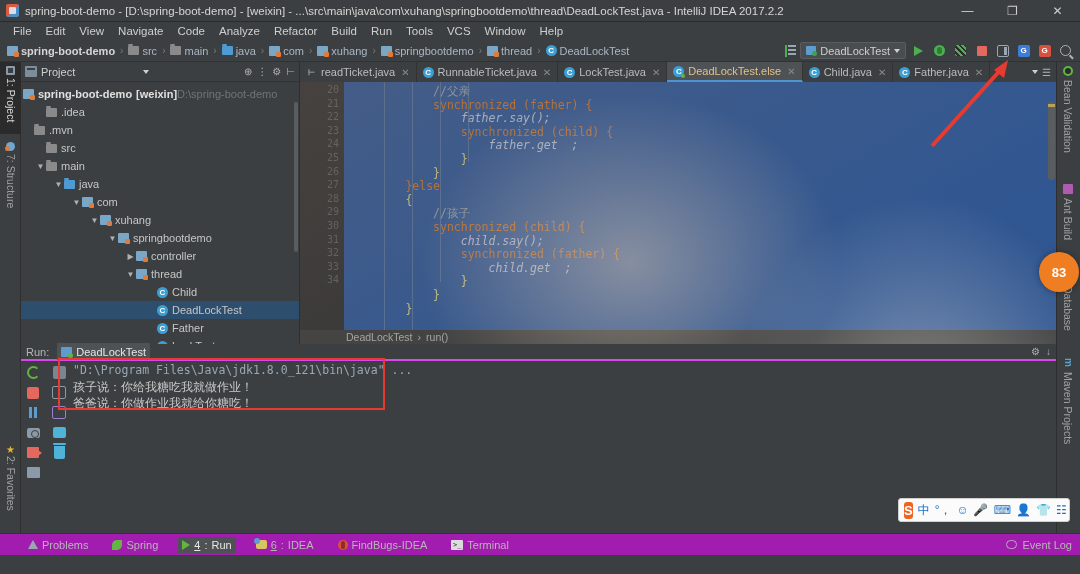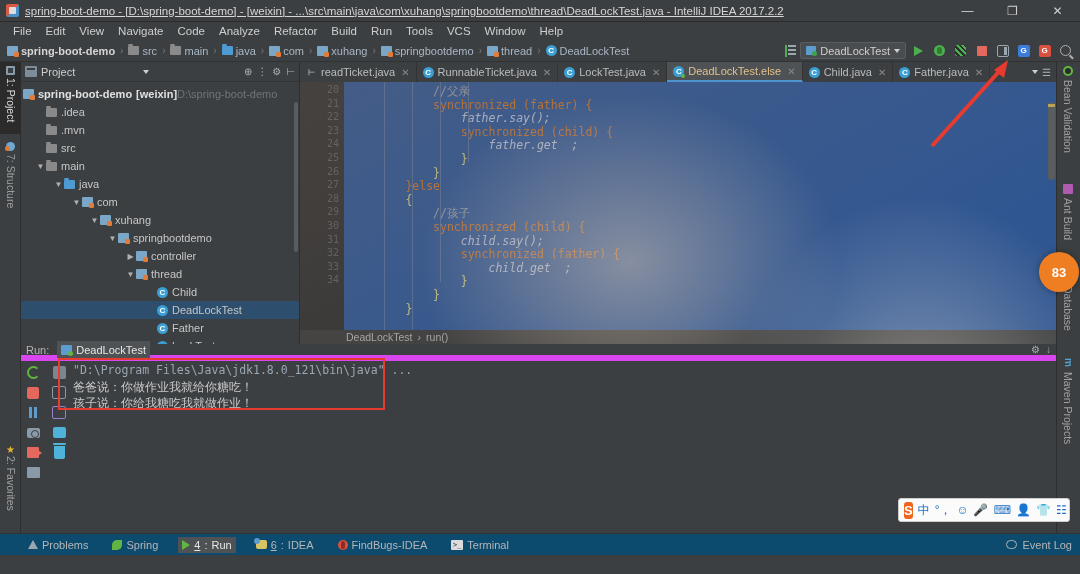--- a/index.html
+++ b/index.html
@@ -39,21 +39,21 @@
     background:#3c3f41; display:flex; align-items:center;
     border-bottom:1px solid #2b2b2b; z-index: 5;
   }
   .tb-icon {
     width:13px; height:13px; margin:0 6px 0 6px; border-radius:2px;
     background:linear-gradient(135deg,#d85a44 0%,#d85a44 50%,#4a90c4 50%,#4a90c4 100%);
     position:relative; flex:none;
   }
   .tb-icon::after{content:"";position:absolute;left:3px;top:3px;width:7px;height:7px;
     background:#eceff1;border-radius:1px;opacity:.85;}
-  .tb-title { font-size:11.5px; color:#d6d6d6; white-space:nowrap;text-decoration:underline; }
+  .tb-title { font-size:11.5px; color:#d6d6d6; white-space:nowrap; }
   .tb-btns { margin-left:auto; display:flex; height:22px; }
   .tb-btn { width:45px; height:22px; display:flex; align-items:center; justify-content:center;
             color:#cfcfcf; font-size:12px; }
 
   
   .menubar {
     position:absolute; left:0; top:22px; width:1080px; height:18px;
     background:#3c3f41; display:flex; align-items:center; padding-left:6px; z-index:5;
   }
   .menu-item { padding:1px 7px; font-size:11.5px; color:#cfcfcf; }
@@ -194,21 +194,21 @@
   .rico-bean::after{content:"";position:absolute;left:2px;top:2px;width:6px;height:6px;background:#2b2b2b;border-radius:50%;}
   .rico-ant{background:#b05bb0;border-radius:1px;}
   .rico-db{background:#5c9ccf;border-radius:2px;}
   .rico-maven{color:#56a0d3;font-size:10px;line-height:10px;font-weight:bold;}
   .badge83{position:absolute;right:1px;top:252px;width:40px;height:40px;border-radius:50%;
     background:#ef7d22;color:#fff;font-size:13px;font-weight:bold;display:flex;align-items:center;
     justify-content:center;box-shadow:0 0 6px rgba(0,0,0,.35);z-index:8;}
 
   
   .run-panel{position:absolute;left:21px;top:344px;width:1035px;height:190px;background:#3c3f41;z-index:4;}
-  .rp-header{height:17px;display:flex;align-items:center;gap:8px;padding:0 5px;border-bottom:6px solid #d946ef;}
+  .rp-header{height:17px;display:flex;align-items:center;gap:8px;padding:0 5px;border-bottom:2px solid #d946ef;}
   .rp-label{font-size:11px;color:#b6b6b6;}
   .rp-tab{display:flex;align-items:center;gap:4px;font-size:11px;color:#bcbcbc;padding:0 4px;height:17px;}
   .rp-tab.active{background:#4e5254;color:#e6e6e6;}
   .rp-tico{width:11px;height:10px;background:#5c9ccf;border-radius:1px;position:relative;flex:none;}
   .rp-tico::after{content:"";position:absolute;right:-1px;bottom:-1px;width:5px;height:5px;background:#62b543;border-radius:50%;}
   .rp-right{margin-left:auto;display:flex;align-items:center;gap:6px;color:#b0b0b0;font-size:10px;}
   .rp-body{position:relative;height:172px;}
   .rp-toolbar{position:absolute;left:0;top:0;width:24px;height:172px;display:flex;flex-direction:column;
     align-items:center;gap:5px;padding-top:4px;}
   .rp-toolbar2{position:absolute;left:26px;top:0;width:24px;height:172px;display:flex;flex-direction:column;
@@ -242,21 +242,21 @@
   .red-arrow{position:absolute;left:928px;top:60px;width:100px;height:90px;z-index:9;pointer-events:none;}
 
   
   .ime{position:absolute;right:10px;top:498px;width:172px;height:24px;background:#fbfbfb;
     border:1px solid #cfcfcf;border-radius:3px;display:flex;align-items:center;gap:5px;padding:0 5px;z-index:8;}
   .ime .s-logo{width:19px;height:17px;background:#f0641f;color:#fff;border-radius:3px;font-size:13px;
     font-weight:bold;text-align:center;line-height:17px;}
   .ime .g{color:#1b6ec2;font-size:12px;}
 
   
-  .toolwin-bar{position:absolute;left:0;bottom:19px;width:1080px;height:22px;background:#0c4a6e;
+  .toolwin-bar{position:absolute;left:0;bottom:19px;width:1080px;height:22px;background:#a21caf;
     border-top:1px solid #323232;display:flex;align-items:center;padding-left:24px;gap:16px;z-index:7;}
   .tw{display:flex;align-items:center;gap:4px;font-size:11px;color:#b6b6b6;padding:2px 4px;}
   .tw.active{background:#4e5254;color:#e6e6e6;}
   .warn-ico{width:0;height:0;border-left:5px solid transparent;border-right:5px solid transparent;border-bottom:9px solid #9aa7b0;}
   .leaf-ico{width:10px;height:10px;background:#62b543;border-radius:50% 0 50% 0;}
   .play-sm{width:0;height:0;border-top:5px solid transparent;border-bottom:5px solid transparent;border-left:8px solid #62b543;}
   .todo-ico{width:11px;height:9px;background:#d8c463;border-radius:2px;position:relative;}
   .todo-ico::after{content:"";position:absolute;left:-2px;top:-2px;width:6px;height:6px;background:#5c9ccf;border-radius:50%;}
   .fb-ico{width:10px;height:10px;background:#d9503f;border-radius:50%;position:relative;}
   .fb-ico::after{content:"";position:absolute;left:3px;top:1px;width:4px;height:8px;background:#8c2f22;border-radius:2px;}
@@ -507,21 +507,21 @@
         <span class="ico-module"></span>
         <span class="label bold">spring-boot-demo</span>
         <span class="label bold" style="margin-left:4px">[weixin]</span>
         <span class="sub">D:\spring-boot-demo</span>
       </div>
       <div class="tree-row" style="padding-left:14px">
         <span class="arrow"></span>
         <span class="ico-folder"></span>
         <span class="label">.idea</span>
       </div>
-      <div class="tree-row" style="padding-left:14px">
+      <div class="tree-row" style="padding-left:2px">
         <span class="arrow"></span>
         <span class="ico-folder"></span>
         <span class="label">.mvn</span>
       </div>
       <div class="tree-row" style="padding-left:14px">
         <span class="arrow"></span>
         <span class="ico-folder"></span>
         <span class="label">src</span>
       </div>
       <div class="tree-row" style="padding-left:14px">
@@ -662,22 +662,22 @@
           </span>
         <span class="tb-sq">
             <span class="printer"></span>
           </span>
         <span class="tb-sq">
             <span class="trash"></span>
           </span>
       </div>
       <div class="console">
         <div class="cl hl">"D:\Program Files\Java\jdk1.8.0_121\bin\java" ...</div>
+        <div class="cl cn">孩子说：你给我糖吃我就做作业！</div>
         <div class="cl cn">爸爸说：你做作业我就给你糖吃！</div>
-        <div class="cl cn">孩子说：你给我糖吃我就做作业！</div>
       </div>
     </div>
   </div>
 
   <div class="photo-bleed"></div>
   <div class="photo-bleed2"></div>
 
   <div class="red-box"></div>
   <svg class="red-arrow" viewBox="0 0 100 90">
     <line x1="4" y1="86" x2="76" y2="6" stroke="#e83b2f" stroke-width="4"></line>

